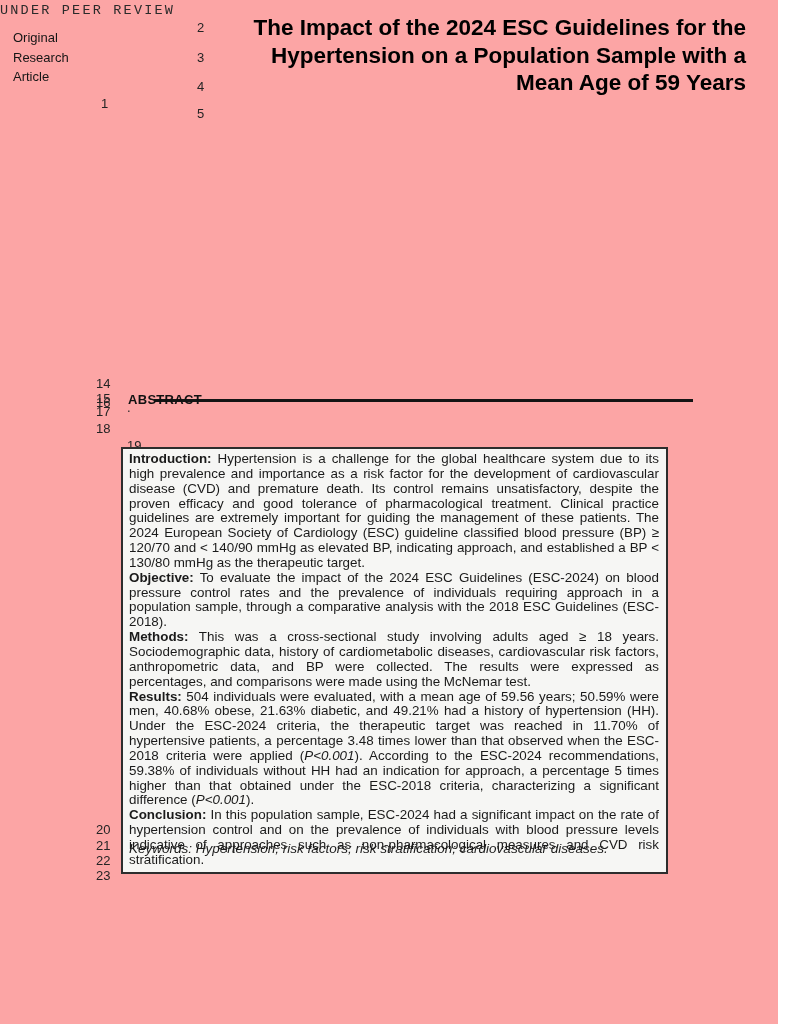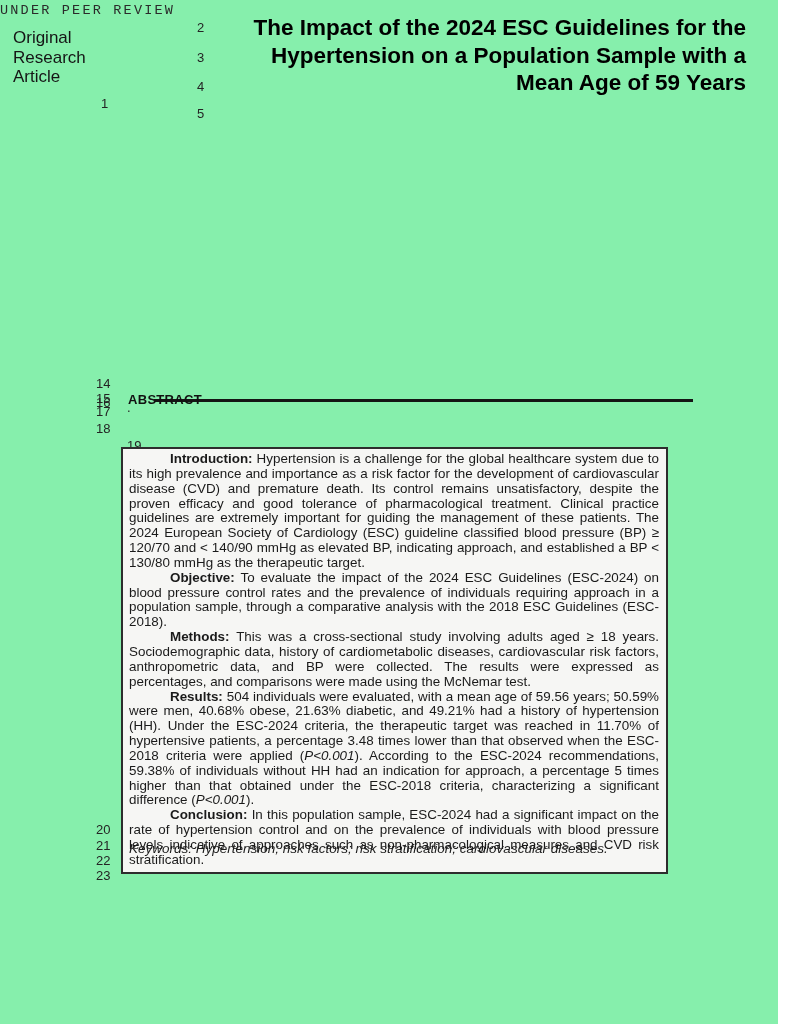--- a/index.html
+++ b/index.html
@@ -4,40 +4,40 @@
 <style>
   html, body {
     margin: 0;
     padding: 0;
     background: #ffffff;
   }
   .page {
     position: relative;
     width: 778px;
     height: 1024px;
-    background: #86efac;
+    background: #fca5a5;
     overflow: hidden;
     font-family: "Liberation Sans", "DejaVu Sans", sans-serif;
     color: #1a1a1a;
   }
   .watermark {
     position: absolute;
     left: 0px;
     top: 3px;
     font-family: "Liberation Mono", "DejaVu Sans Mono", monospace;
     font-size: 13.5px;
     letter-spacing: 2.2px;
     color: #2a2a2a;
     white-space: nowrap;
   }
   .article-type {
     position: absolute;
     left: 13px;
     top: 28px;
-    font-size: 17px;
+    font-size: 13px;
     line-height: 19.5px;
     color: #151515;
   }
   .ln {
     position: absolute;
     font-size: 13px;
     color: #242424;
   }
   .ln-left-1 { left: 101px; top: 96px; }
   .title-nums span, .mid-nums span, .bottom-nums span {
@@ -103,21 +103,21 @@
     box-sizing: border-box;
     border: 2px solid #2d2d2d;
     background: #f6f6f4;
     padding: 3px 7px 4px 6px;
     font-size: 13.4px;
     line-height: 14.85px;
     text-align: justify;
     color: #1a1a1a;
   }
   .abs-para { margin: 0; }
-  .abs-para b { font-weight: bold; margin-left: 41px; }
+  .abs-para b { font-weight: bold; }
   .abs-para em { font-style: italic; }
   .keywords {
     position: absolute;
     left: 129px;
     top: 841px;
     font-size: 13.5px;
     font-style: italic;
     color: #1c1c1c;
   }
 </style>

